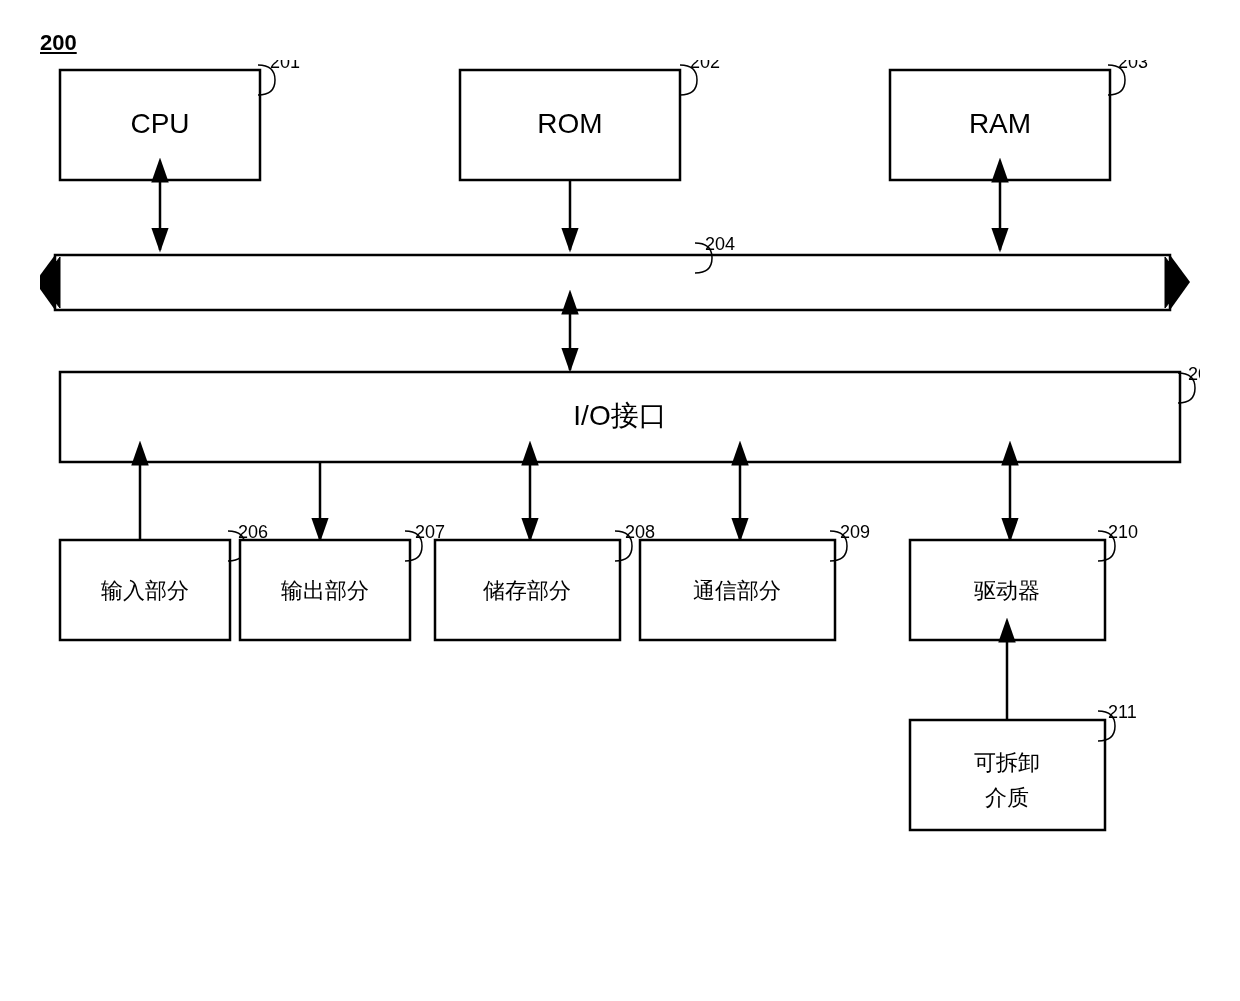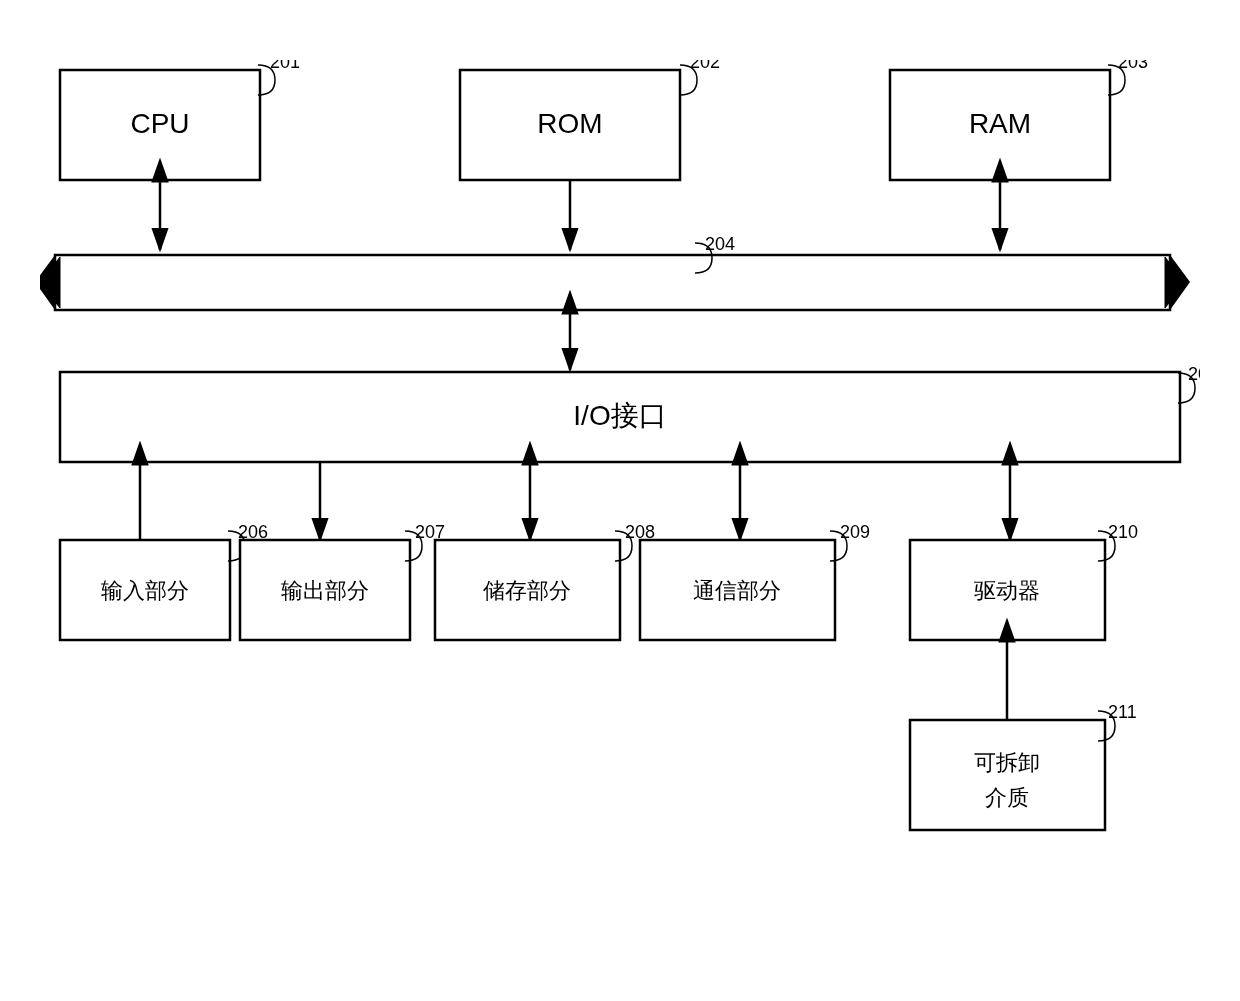--- a/index.html
+++ b/index.html
@@ -23,20 +23,21 @@
       font-weight: bold;
       text-decoration: underline;
       margin-bottom: 20px;
     }
   </style>
 </head>
 <body>
 
 <div class="diagram-container">
 
+  <div class="diagram-title">200</div>
 
   <svg viewBox="0 0 1160 920" width="1160" height="920" xmlns="http://www.w3.org/2000/svg" style="position:absolute;top:30px;left:0;">
     <defs>
       <marker id="arrowhead-end" markerWidth="10" markerHeight="7" refX="9" refY="3.5" orient="auto">
         <polygon points="0 0, 10 3.5, 0 7" fill="#000"></polygon>
       </marker>
       <marker id="arrowhead-start" markerWidth="10" markerHeight="7" refX="1" refY="3.5" orient="auto-start-reverse">
         <polygon points="0 0, 10 3.5, 0 7" fill="#000"></polygon>
       </marker>
       <marker id="arrowhead-end2" markerWidth="10" markerHeight="7" refX="9" refY="3.5" orient="auto">

